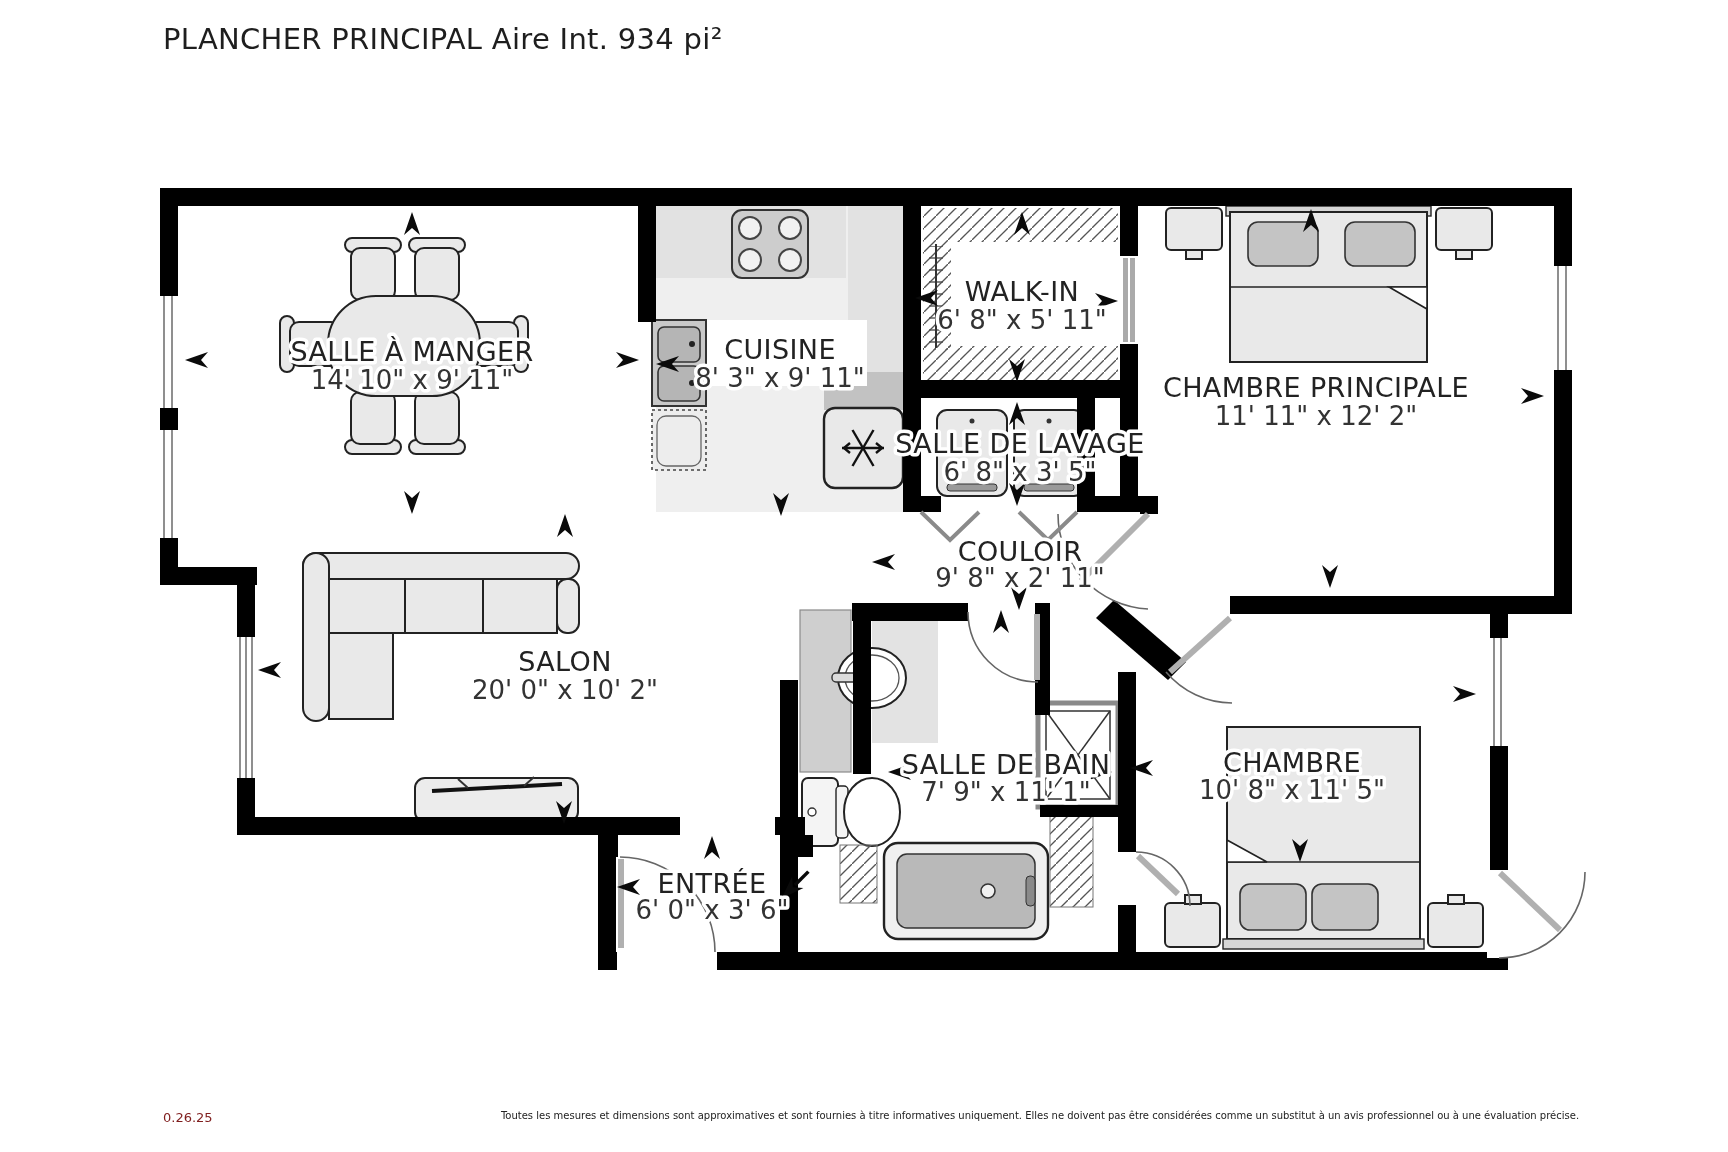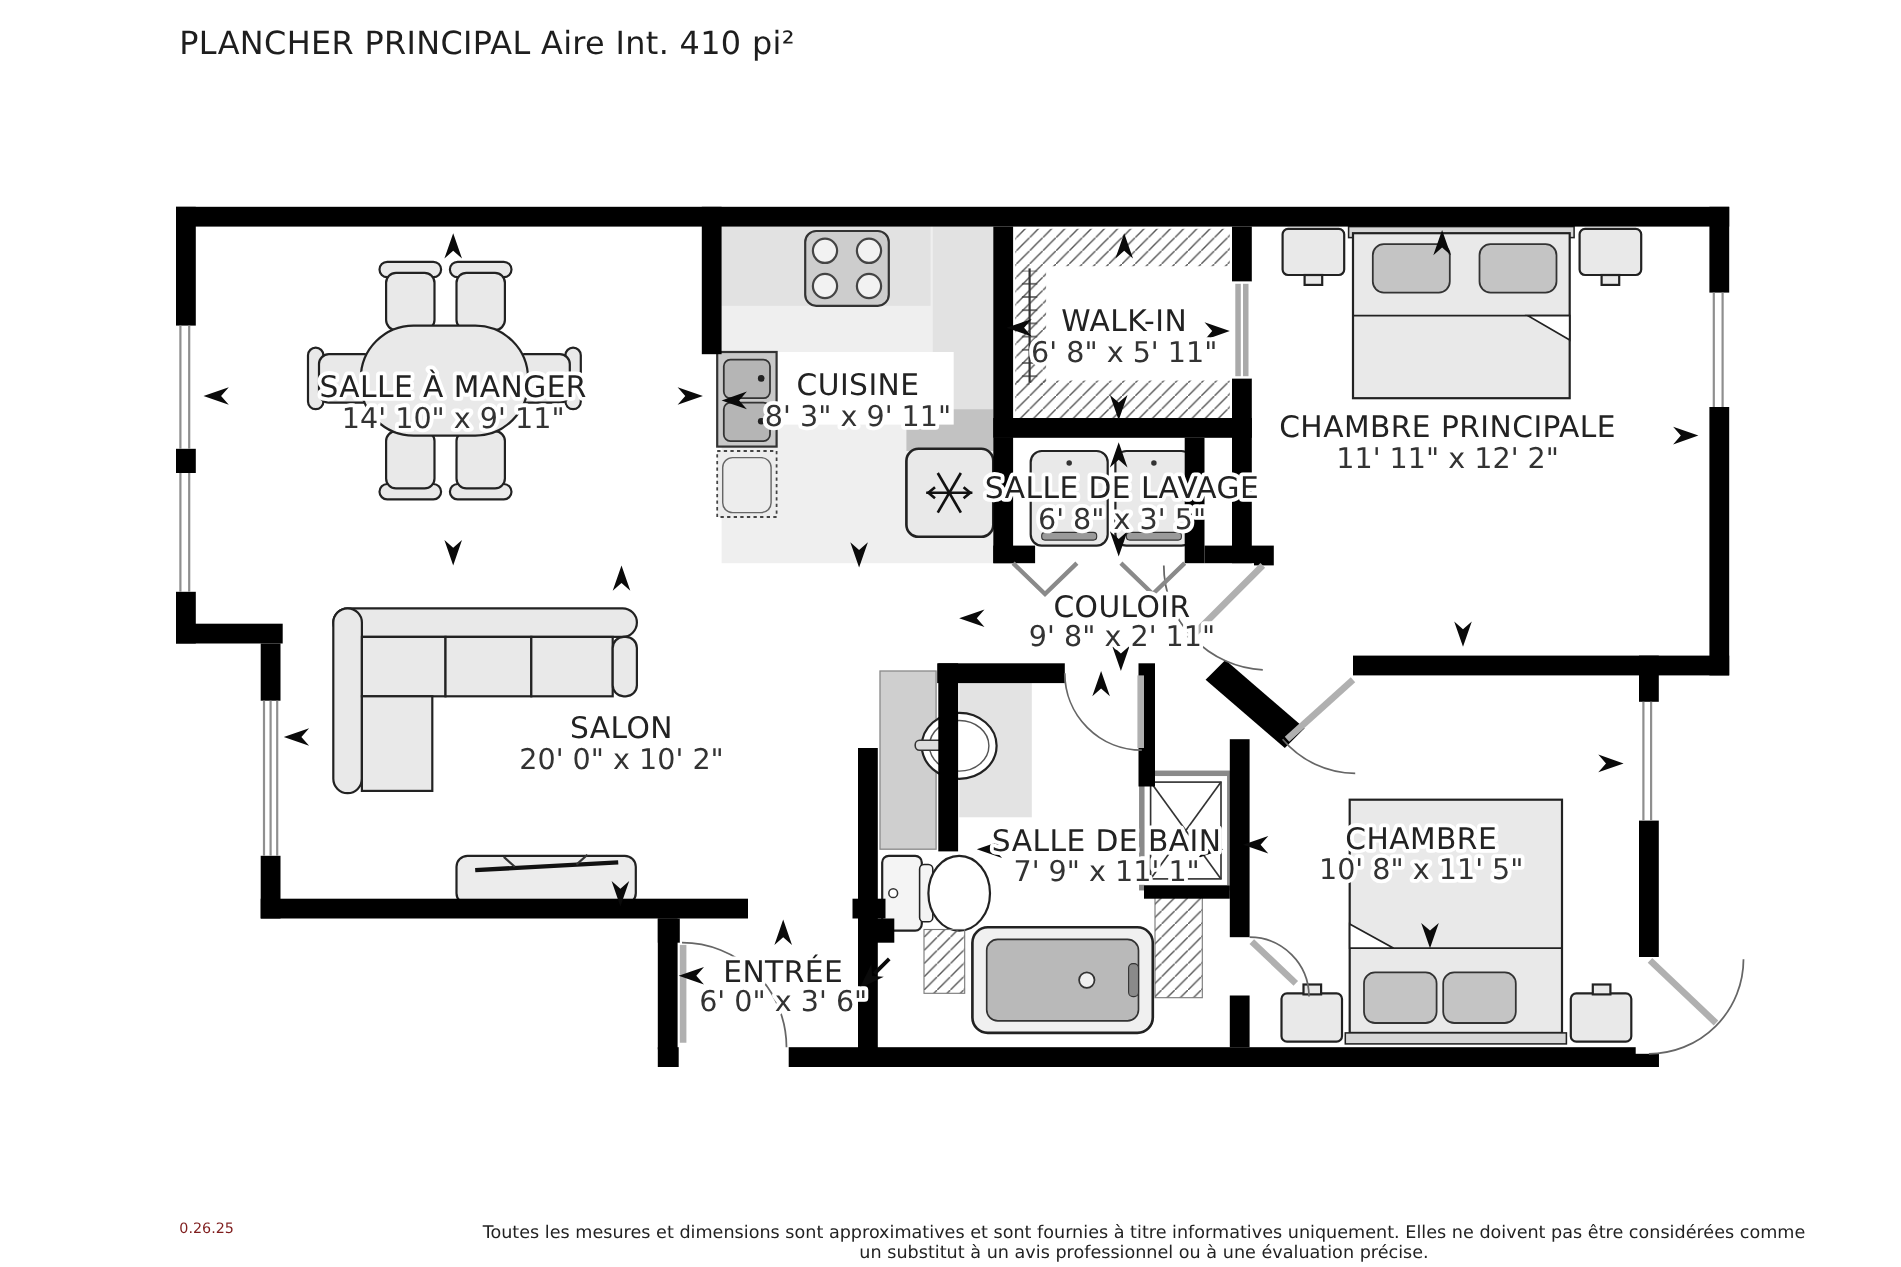--- a/index.html
+++ b/index.html
@@ -1,32 +1,32 @@
 <!DOCTYPE html>
 <html><head>
 <meta charset="utf-8">
 <style>
   html,body{margin:0;padding:0;background:#fff;}
   body{width:1728px;height:1152px;position:relative;font-family:"DejaVu Sans",sans-serif;}
   #plan-svg{position:absolute;left:0;top:0;}
   .page-title{position:absolute;left:163px;top:22px;font-size:29px;color:#1e1e1e;letter-spacing:.3px;}
   .footer-code{position:absolute;left:163px;top:1110px;font-size:13px;color:#7f1d1d;}
-  .footer-disclaimer{position:absolute;left:430px;top:1110px;width:1220px;text-align:center;font-size:16px;color:#222;}
+  .footer-disclaimer{position:absolute;left:430px;top:1110px;width:1220px;text-align:center;font-size:10px;color:#222;}
   .rn{font-size:27px;fill:#222;stroke:#fff;stroke-width:7px;paint-order:stroke;stroke-linejoin:round;text-anchor:middle;letter-spacing:.4px;}
   .rd{font-size:26px;fill:#333;stroke:#fff;stroke-width:7px;paint-order:stroke;stroke-linejoin:round;text-anchor:middle;}
   .wall{fill:#000;}
   .furn{fill:#e9e9e9;stroke:#222;stroke-width:2;}
   .arc{fill:none;stroke:#666;stroke-width:1.6;}
   .leaf{stroke:#b0b0b0;stroke-width:6;}
   .glass{stroke:#8f8f8f;stroke-width:2;}
 </style>
 </head>
 <body>
 
-<div class="page-title">PLANCHER PRINCIPAL Aire Int. 410 pi²</div>
+<div class="page-title">PLANCHER PRINCIPAL Aire Int. 934 pi²</div>
 
 <svg id="plan-svg" width="1728" height="1152" viewBox="0 0 1728 1152" xmlns="http://www.w3.org/2000/svg">
   <defs>
     <path id="arw" d="M -11,-8 L 12,0 L -11,8 L -4,0 Z"></path>
     <pattern id="h1" width="12" height="12" patternUnits="userSpaceOnUse">
         <path d="M0,12 L12,0" stroke="#555" stroke-width="1.3"></path>
       </pattern>
     <pattern id="tick" width="14" height="12" patternUnits="userSpaceOnUse">
         <line x1="0" y1="6" x2="14" y2="6" stroke="#444" stroke-width="1.3"></line>
       </pattern>

